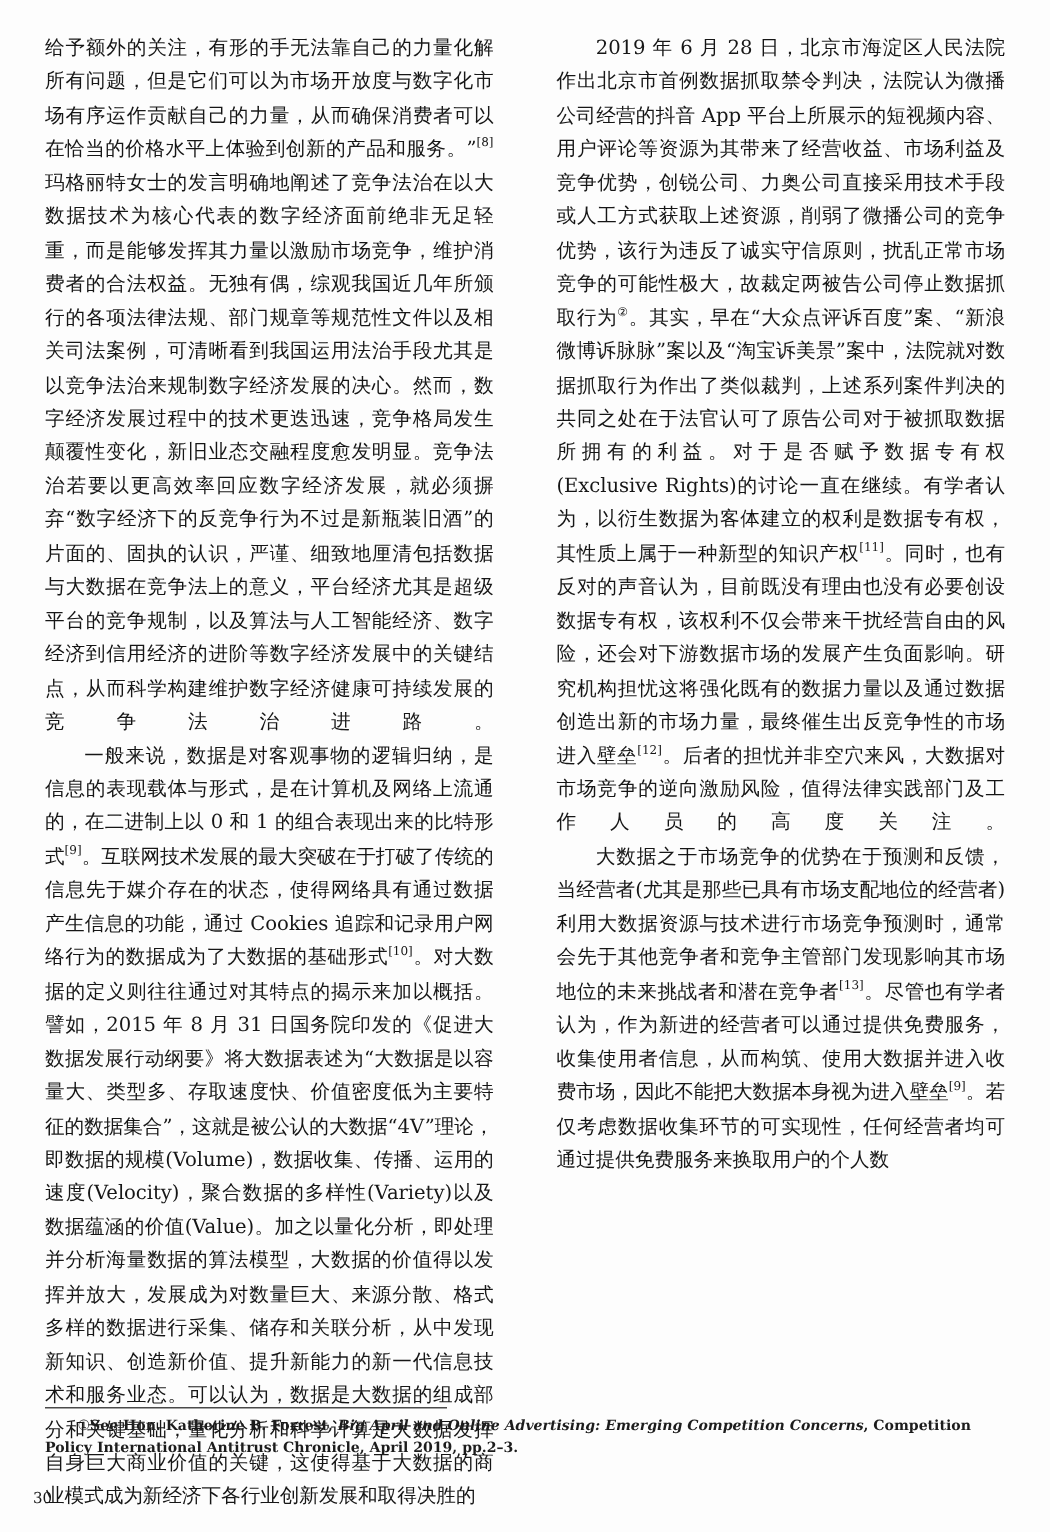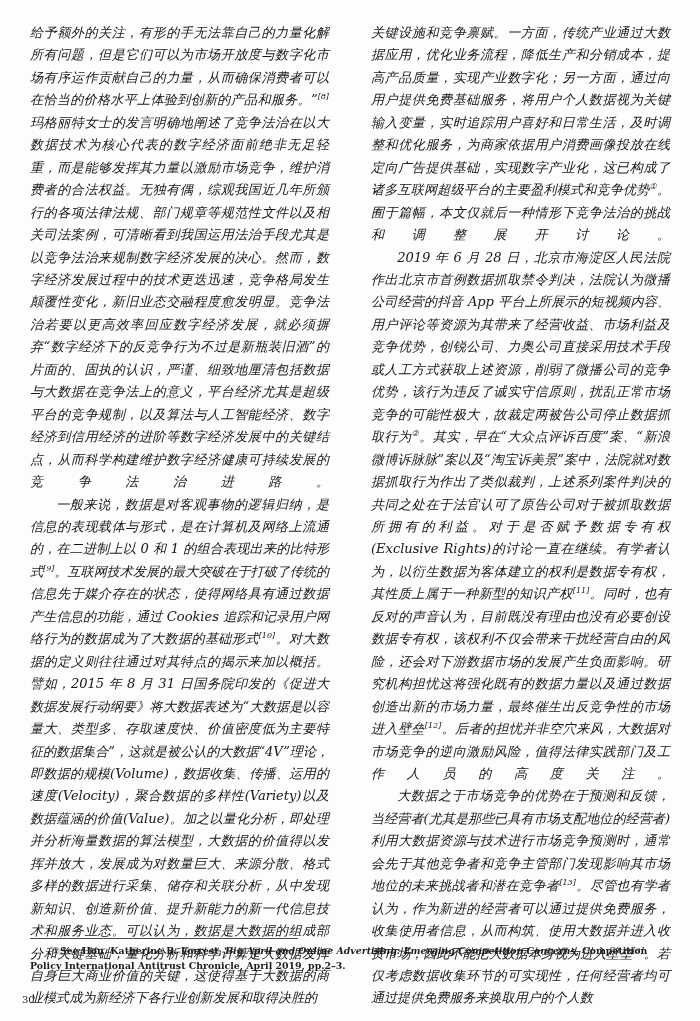--- a/index.html
+++ b/index.html
@@ -30,21 +30,20 @@
     top: 22px;
     width: 640px;
     height: 900px;
     display: flex;
     gap: 42px;
   }
 
   .col {
     width: 299px;
     display: block;
-    font-style: italic;
   }
 
   .para {
     margin: 0;
     font-size: 13.1px;
     line-height: 22.45px;
     text-align: justify;
     text-justify: inter-character;
     text-align-last: justify;
     letter-spacing: -0.05px;
@@ -115,21 +114,20 @@
     <div class="col">
 
       <p class="para"><span>给予额外的关注，有形的手无法靠自己的力量化解所有问题，但是它们可以为市场开放度与数字化市场有序运作贡献自己的力量，从而确保消费者可以在恰当的价格水平上体验到创新的产品和服务。”</span><sup class="ref">[8]</sup><span>玛格丽特女士的发言明确地阐述了竞争法治在以大数据技术为核心代表的数字经济面前绝非无足轻重，而是能够发挥其力量以激励市场竞争，维护消费者的合法权益。无独有偶，综观我国近几年所颁行的各项法律法规、部门规章等规范性文件以及相关司法案例，可清晰看到我国运用法治手段尤其是以竞争法治来规制数字经济发展的决心。然而，数字经济发展过程中的技术更迭迅速，竞争格局发生颠覆性变化，新旧业态交融程度愈发明显。竞争法治若要以更高效率回应数字经济发展，就必须摒弃“数字经济下的反竞争行为不过是新瓶装旧酒”的片面的、固执的认识，严谨、细致地厘清包括数据与大数据在竞争法上的意义，平台经济尤其是超级平台的竞争规制，以及算法与人工智能经济、数字经济到信用经济的进阶等数字经济发展中的关键结点，从而科学构建维护数字经济健康可持续发展的竞争法治进路。</span></p>
 
       <p class="para indent last-normal"><span>一般来说，数据是对客观事物的逻辑归纳，是信息的表现载体与形式，是在计算机及网络上流通的，在二进制上以 0 和 1 的组合表现出来的比特形式</span><sup class="ref">[9]</sup><span>。互联网技术发展的最大突破在于打破了传统的信息先于媒介存在的状态，使得网络具有通过数据产生信息的功能，通过 Cookies 追踪和记录用户网络行为的数据成为了大数据的基础形式</span><sup class="ref">[10]</sup><span>。对大数据的定义则往往通过对其特点的揭示来加以概括。譬如，2015 年 8 月 31 日国务院印发的《促进大数据发展行动纲要》将大数据表述为“大数据是以容量大、类型多、存取速度快、价值密度低为主要特征的数据集合”，这就是被公认的大数据“4V”理论，即数据的规模(Volume)，数据收集、传播、运用的速度(Velocity)，聚合数据的多样性(Variety)以及数据蕴涵的价值(Value)。加之以量化分析，即处理并分析海量数据的算法模型，大数据的价值得以发挥并放大，发展成为对数量巨大、来源分散、格式多样的数据进行采集、储存和关联分析，从中发现新知识、创造新价值、提升新能力的新一代信息技术和服务业态。可以认为，数据是大数据的组成部分和关键基础，量化分析和科学计算是大数据发挥自身巨大商业价值的关键，这使得基于大数据的商业模式成为新经济下各行业创新发展和取得决胜的</span></p>
 
     </div>
 
     <div class="col">
 
-      <p class="para"><span>关键设施和竞争禀赋。一方面，传统产业通过大数据应用，优化业务流程，降低生产和分销成本，提高产品质量，实现产业数字化；另一方面，通过向用户提供免费基础服务，将用户个人数据视为关键输入变量，实时追踪用户喜好和日常生活，及时调整和优化服务，为商家依据用户消费画像投放在线定向广告提供基础，实现数字产业化，这已构成了诸多互联网超级平台的主要盈利模式和竞争优势</span><sup class="ref">①</sup><span>。囿于篇幅，本文仅就后一种情形下竞争法治的挑战和调整展开讨论。</span></p>
 
       <p class="para indent"><span>2019 年 6 月 28 日，北京市海淀区人民法院作出北京市首例数据抓取禁令判决，法院认为微播公司经营的抖音 App 平台上所展示的短视频内容、用户评论等资源为其带来了经营收益、市场利益及竞争优势，创锐公司、力奥公司直接采用技术手段或人工方式获取上述资源，削弱了微播公司的竞争优势，该行为违反了诚实守信原则，扰乱正常市场竞争的可能性极大，故裁定两被告公司停止数据抓取行为</span><sup class="ref">②</sup><span>。其实，早在“大众点评诉百度”案、“新浪微博诉脉脉”案以及“淘宝诉美景”案中，法院就对数据抓取行为作出了类似裁判，上述系列案件判决的共同之处在于法官认可了原告公司对于被抓取数据所拥有的利益。对于是否赋予数据专有权(Exclusive Rights)的讨论一直在继续。有学者认为，以衍生数据为客体建立的权利是数据专有权，其性质上属于一种新型的知识产权</span><sup class="ref">[11]</sup><span>。同时，也有反对的声音认为，目前既没有理由也没有必要创设数据专有权，该权利不仅会带来干扰经营自由的风险，还会对下游数据市场的发展产生负面影响。研究机构担忧这将强化既有的数据力量以及通过数据创造出新的市场力量，最终催生出反竞争性的市场进入壁垒</span><sup class="ref">[12]</sup><span>。后者的担忧并非空穴来风，大数据对市场竞争的逆向激励风险，值得法律实践部门及工作人员的高度关注。</span></p>
 
       <p class="para indent last-normal"><span>大数据之于市场竞争的优势在于预测和反馈，当经营者(尤其是那些已具有市场支配地位的经营者)利用大数据资源与技术进行市场竞争预测时，通常会先于其他竞争者和竞争主管部门发现影响其市场地位的未来挑战者和潜在竞争者</span><sup class="ref">[13]</sup><span>。尽管也有学者认为，作为新进的经营者可以通过提供免费服务，收集使用者信息，从而构筑、使用大数据并进入收费市场，因此不能把大数据本身视为进入壁垒</span><sup class="ref">[9]</sup><span>。若仅考虑数据收集环节的可实现性，任何经营者均可通过提供免费服务来换取用户的个人数</span></p>
 
     </div>
 
   </div>
 
   <div class="footnotes">

